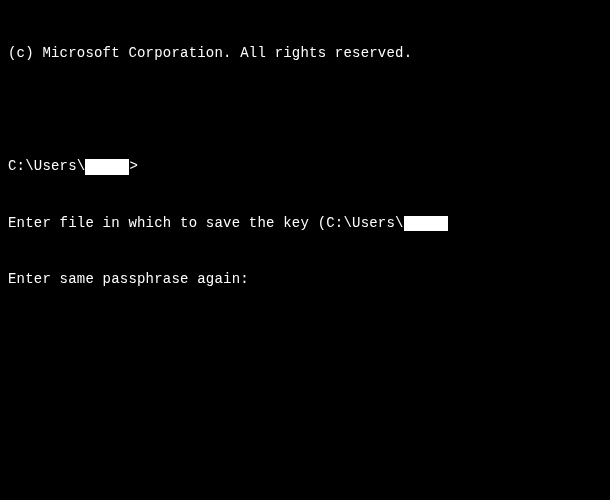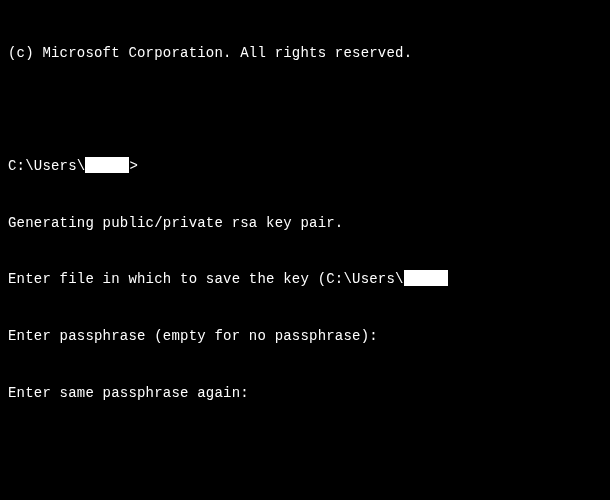--- a/index.html
+++ b/index.html
@@ -21,41 +21,39 @@
     .terminal {
       white-space: pre;
       letter-spacing: 0.2px;
     }
     .line {
       display: block;
       min-height: 1.35em;
     }
     .prompt-line {
       display: flex;
-      align-items: flex-start;
+      align-items: center;
     }
     .redact {
       display: inline-block;
       background: #fff;
       height: 1.1em;
       vertical-align: text-bottom;
       margin-bottom: -1px;
     }
     .redact-sm { width: 44px; }
   </style>
 </head>
 <body>
 
 <div class="terminal">
   <span class="line">(c) Microsoft Corporation. All rights reserved.</span>
   <span class="line"> </span>
   <span class="line prompt-line"><span>C:\Users\</span><span class="redact redact-sm"></span><span>&gt;</span></span>
-  <span class="line">Generating public/private rsa key pair.</span>
   <span class="line prompt-line"><span>Enter file in which to save the key (C:\Users\</span><span class="redact redact-sm"></span></span>
-  <span class="line">Enter passphrase (empty for no passphrase):</span>
   <span class="line">Enter same passphrase again:</span>
   
   
   
   
   
   
   
   
   

